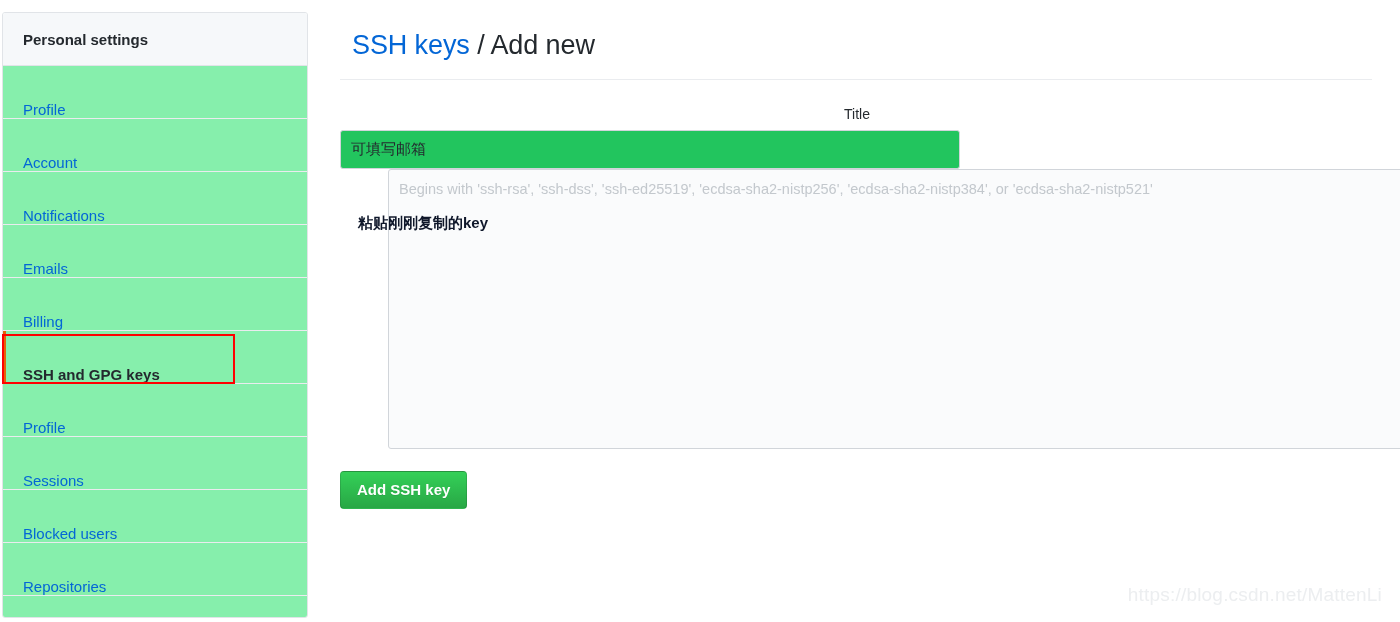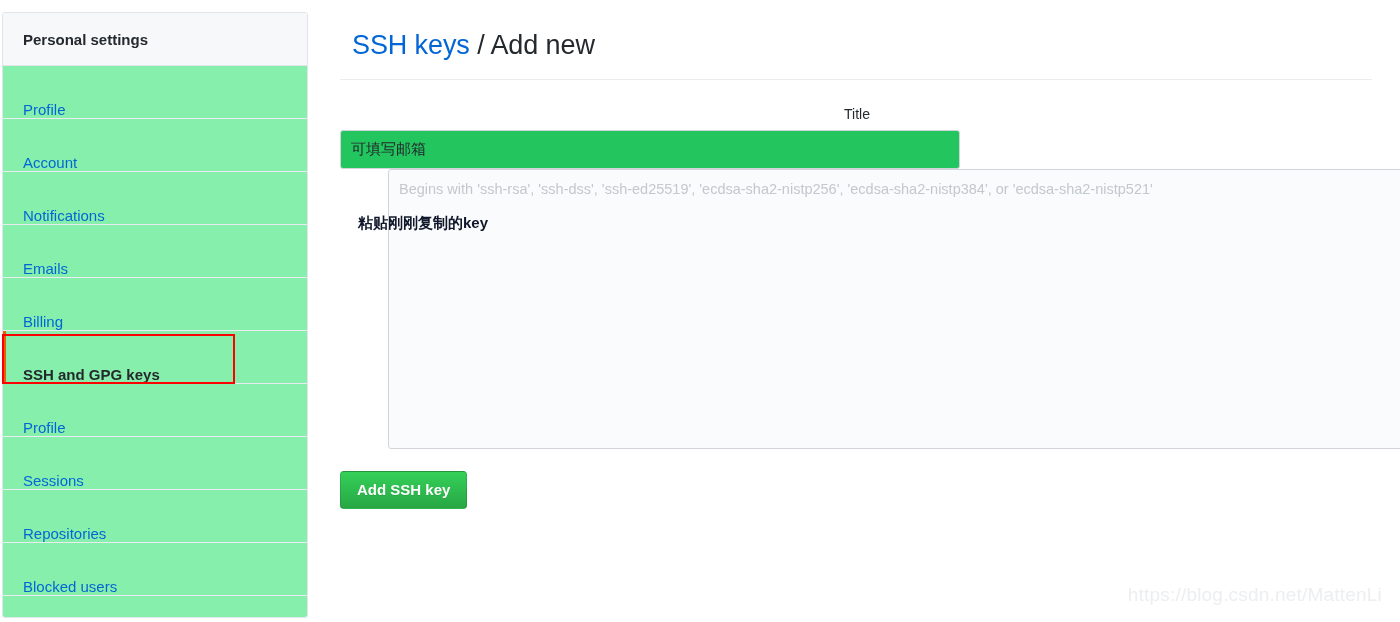--- a/index.html
+++ b/index.html
@@ -206,24 +206,24 @@
     <div class="sidebar-item active">
       <span>SSH and GPG keys</span>
     </div>
     <div class="sidebar-item">
       <span>Profile</span>
     </div>
     <div class="sidebar-item">
       <span>Sessions</span>
     </div>
     <div class="sidebar-item">
+      <span>Blocked users</span>
+    </div>
+    <div class="sidebar-item">
       <span>Repositories</span>
-    </div>
-    <div class="sidebar-item">
-      <span>Blocked users</span>
     </div>
     <div class="sidebar-item">
       <span>Organizations</span>
     </div>
   </div>
 
   <div class="annot-box"></div>
 
   <div class="main">
 

